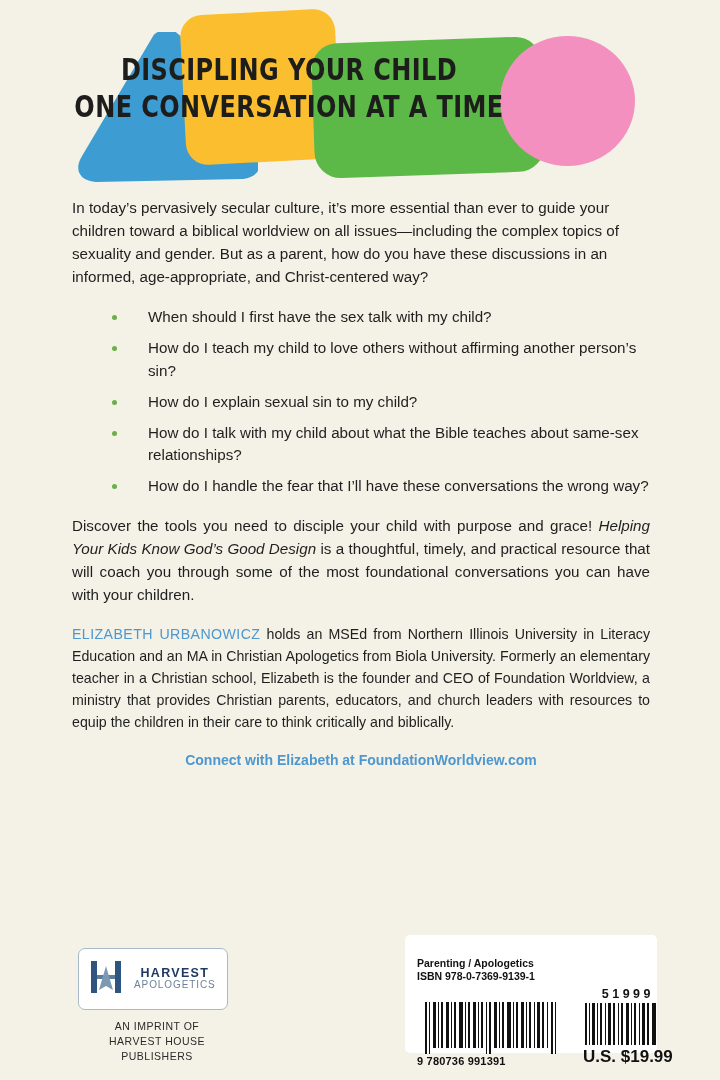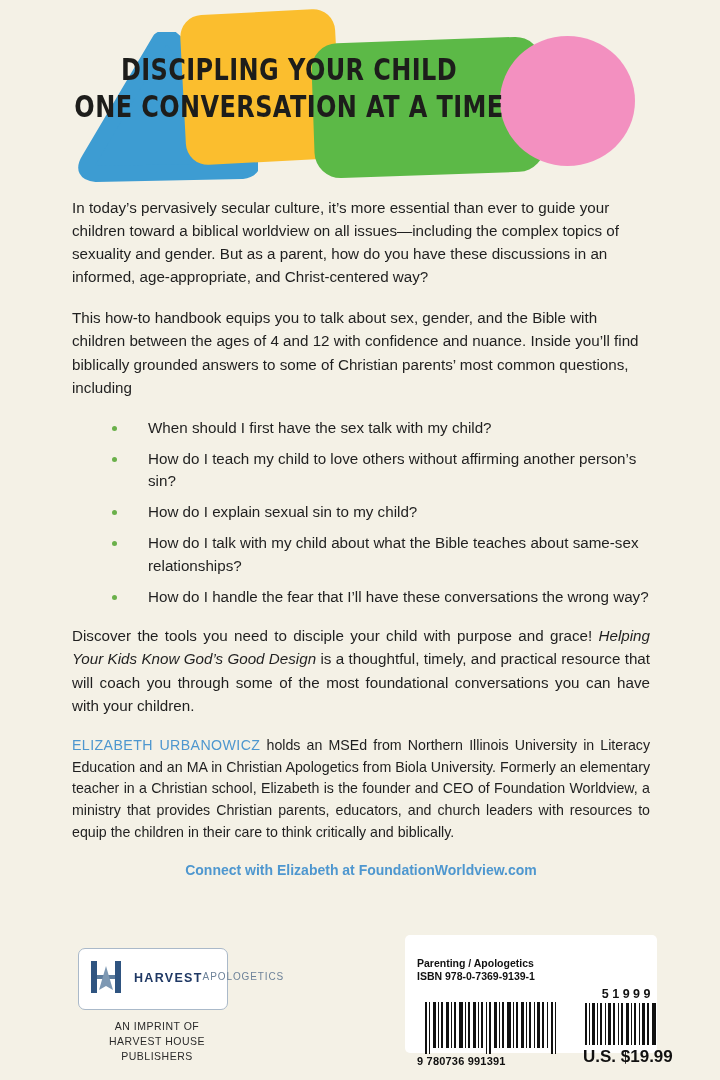--- a/index.html
+++ b/index.html
@@ -166,21 +166,21 @@
     border-radius: 7px;
     display: flex;
     align-items: center;
     justify-content: flex-start;
     box-sizing: border-box;
     padding-left: 10px;
   }
   .logo-mark { flex: 0 0 auto; margin-right: 9px; }
   .logo-words {
     display: flex;
-    flex-direction: row;
+    flex-direction: column;
     line-height: 1.05;
   }
   .logo-words .lw1 {
     font-size: 12.5px;
     font-weight: bold;
     letter-spacing: 1.3px;
     color: #1f3864;
   }
   .logo-words .lw2 {
     font-size: 10px;
@@ -264,21 +264,20 @@
   <div class="banner-title">
     <span class="tline">DISCIPLING YOUR CHILD</span>
     <span class="tline">ONE CONVERSATION AT A TIME</span>
   </div>
 </div>
 
 <div class="content">
 
   <p class="copy">In today’s pervasively secular culture, it’s more essential than ever to guide your children toward a biblical worldview on all issues—including the complex topics of sexuality and gender. But as a parent, how do you have these discussions in an informed, age-appropriate, and Christ-centered way?</p>
 
-  <p class="copy">This how-to handbook equips you to talk about sex, gender, and the Bible with children between the ages of 4 and 12 with confidence and nuance. Inside you’ll find biblically grounded answers to some of Christian parents’ most common questions, including</p>
 
   <ul class="qlist">
     <li>When should I first have the sex talk with my child?</li>
     <li>How do I teach my child to love others without affirming another person’s sin?</li>
     <li>How do I explain sexual sin to my child?</li>
     <li>How do I talk with my child about what the Bible teaches about same-sex relationships?</li>
     <li>How do I handle the fear that I’ll have these conversations the wrong way?</li>
   </ul>
 
   <p class="copy justify"><span>Discover the tools you need to disciple your child with purpose and grace! </span><span class="title-italic">Helping Your Kids Know God’s Good Design</span><span> is a thoughtful, timely, and practical resource that will coach you through some of the most foundational conversations you can have with your children.</span></p>

